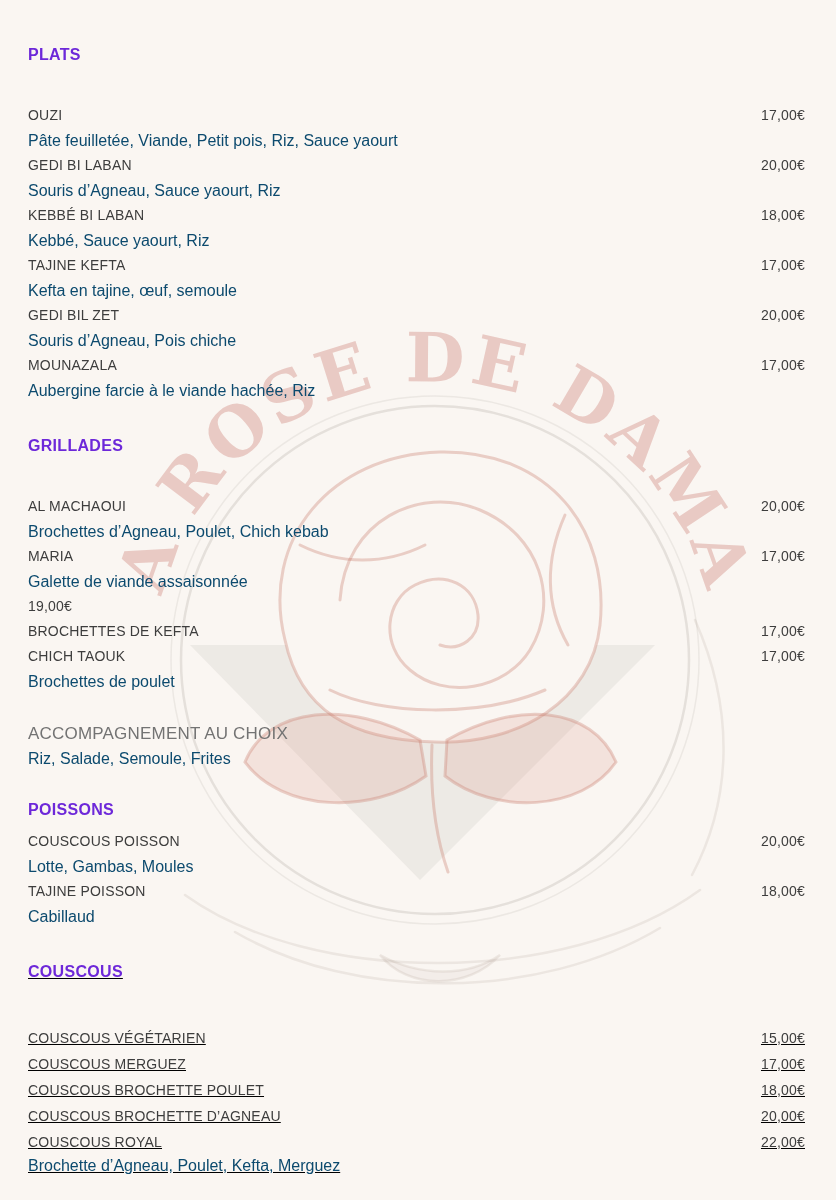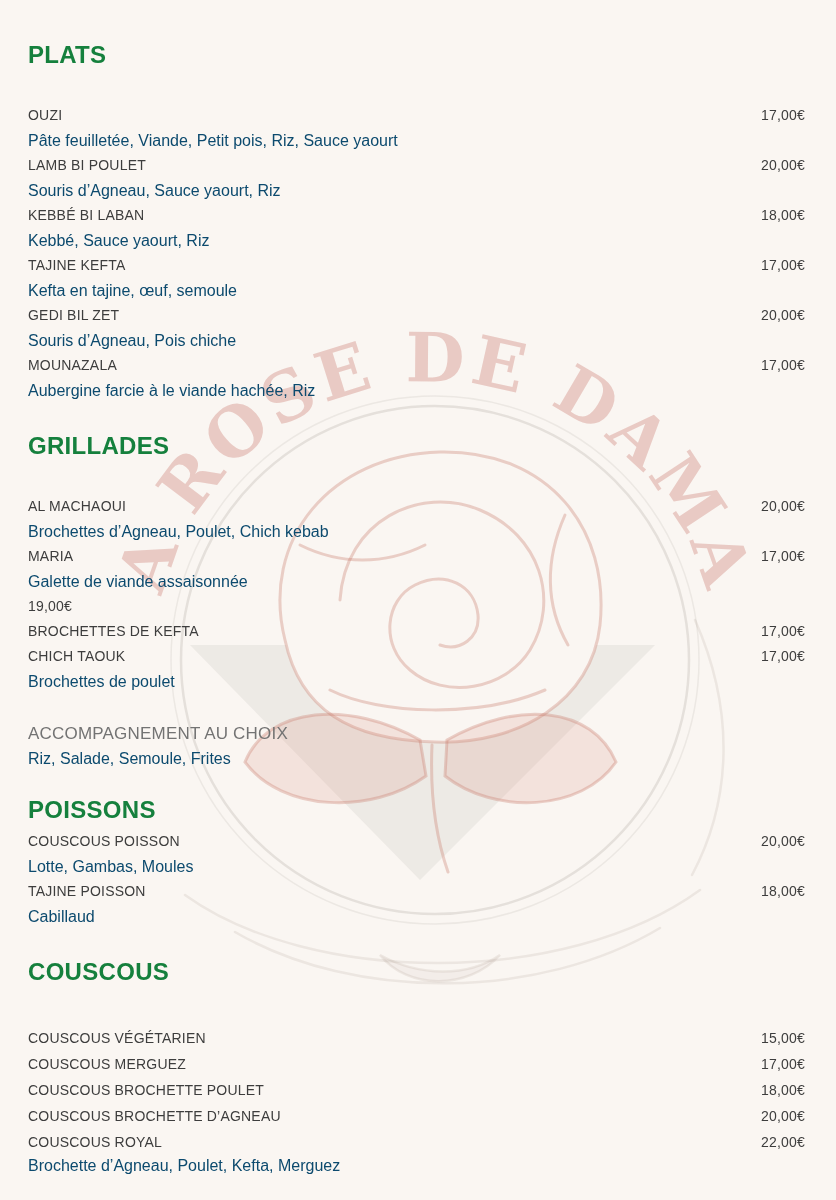--- a/index.html
+++ b/index.html
@@ -18,41 +18,41 @@
     pointer-events: none;
   }
   .menu {
     position: relative;
     z-index: 1;
     padding: 44px 31px 0 28px;
   }
   .section { margin: 0; }
   .section-title {
     margin: 0;
-    font-size: 24px;
+    font-size: 16px;
     line-height: 22px;
     font-weight: 700;
-    color: #15803d;
+    color: #6d28d9;
     letter-spacing: 0.3px;
   }
   .section-plats .section-title { margin-bottom: 37px; }
   .section-grillades { margin-top: 32px; }
   .section-grillades .section-title { margin-bottom: 37px; }
   .section-accompagnement { margin-top: 27px; }
   .section-accompagnement .section-title {
     font-size: 17px;
     font-weight: 400;
     color: #737373;
     letter-spacing: 0.2px;
     line-height: 25px;
     margin-bottom: 0;
   }
   .section-poissons { margin-top: 28px; }
   .section-poissons .section-title { margin-bottom: 8px; }
-  .section-couscous { margin-top: 32px; }
+  .section-couscous { margin-top: 32px; text-decoration: underline; }
   .section-couscous .section-title { margin-bottom: 42px; }
   .item-row {
     display: flex;
     justify-content: space-between;
     align-items: baseline;
     line-height: 25px;
   }
   .item-name, .item-price {
     font-size: 14px;
     color: #3d3d3d;
@@ -110,21 +110,21 @@
 
 <main class="menu" id="menu">
     <section class="section section-plats">
       <h2 class="section-title">PLATS</h2>
       <div class="item-row">
         <span class="item-name">OUZI</span>
         <span class="item-price">17,00€</span>
       </div>
       <div class="item-desc">Pâte feuilletée, Viande, Petit pois, Riz, Sauce yaourt</div>
       <div class="item-row">
-        <span class="item-name">LAMB BI POULET</span>
+        <span class="item-name">GEDI BI LABAN</span>
         <span class="item-price">20,00€</span>
       </div>
       <div class="item-desc">Souris d’Agneau, Sauce yaourt, Riz</div>
       <div class="item-row">
         <span class="item-name">KEBBÉ BI LABAN</span>
         <span class="item-price">18,00€</span>
       </div>
       <div class="item-desc">Kebbé, Sauce yaourt, Riz</div>
       <div class="item-row">
         <span class="item-name">TAJINE KEFTA</span>

